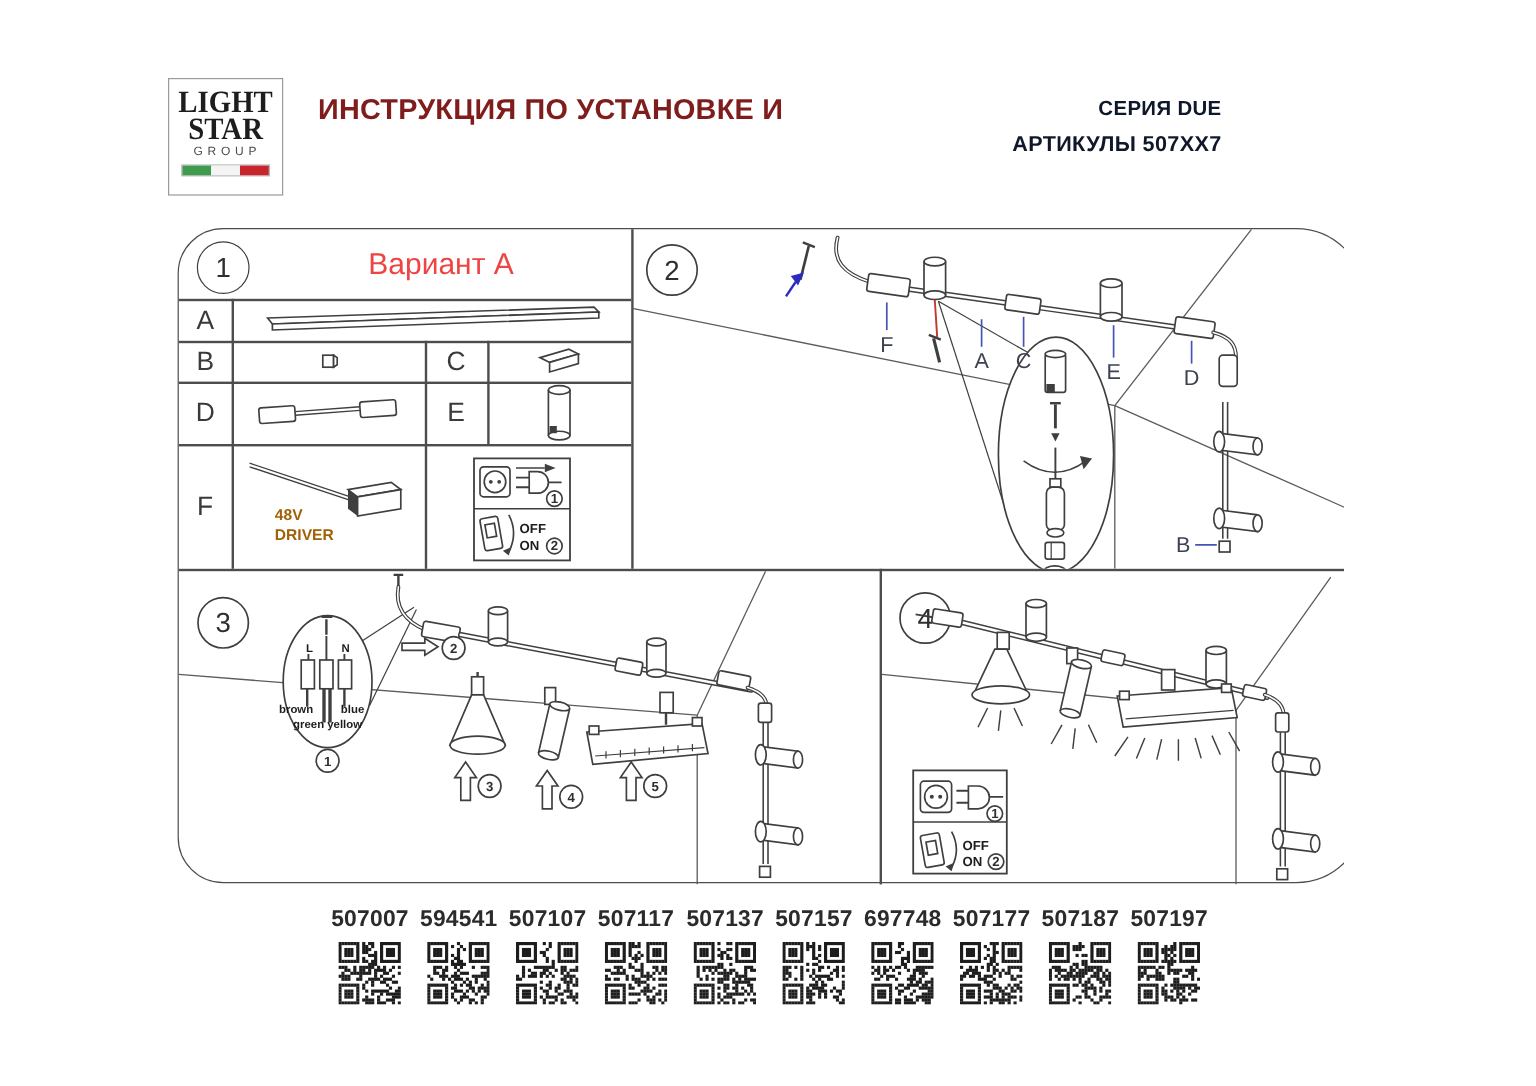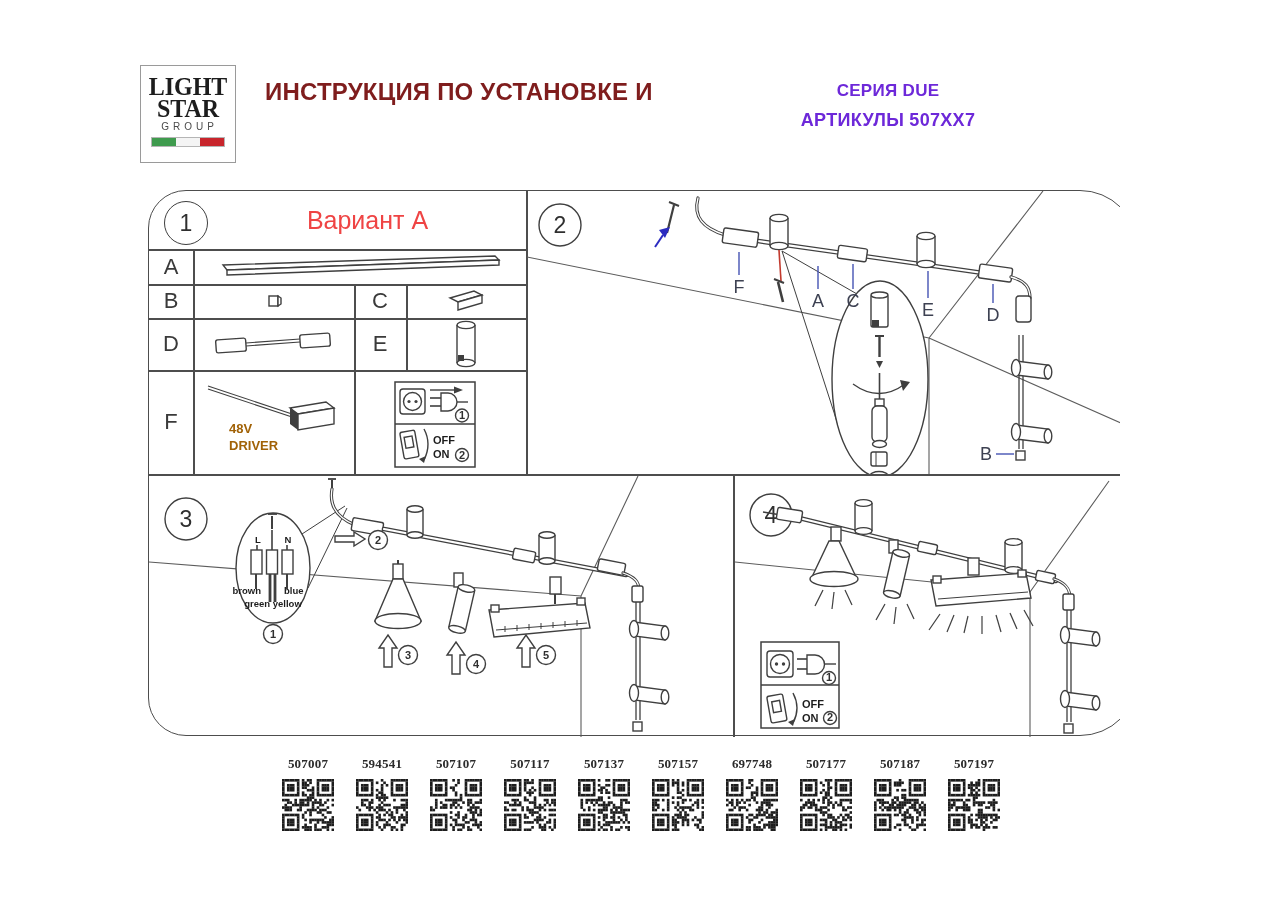--- a/index.html
+++ b/index.html
@@ -10,21 +10,21 @@
         background:#fff;box-sizing:border-box;text-align:center;}
   .logo-light,.logo-star{font-family:"Liberation Serif",serif;font-weight:bold;font-size:24px;
         line-height:22px;letter-spacing:0px;color:#1d1d1d;transform:scaleY(1.08);}
   .logo-light{margin-top:9px;}
   .logo-group{font-size:10px;letter-spacing:4px;color:#4a4a4a;margin-top:2px;margin-left:3px;}
   .logo-flag{display:flex;height:8px;margin:5px 10px 0 10px;border:1px solid #b5b5b5;}
   .logo-flag span{flex:1;}
   .fg{background:#3f9b4e;} .fw{background:#f4f4f4;} .fr{background:#c8252c;}
   .title{position:absolute;left:265px;top:58px;font-size:24px;font-weight:bold;color:#7f1d1d;
          line-height:31px;letter-spacing:.2px;}
-  .series{position:absolute;left:758px;top:63px;width:260px;text-align:center;color:#6d28d9;}
+  .series{position:absolute;left:758px;top:63px;width:260px;text-align:right;color:#0f172a;}
   .series-name{font-size:17px;font-weight:bold;letter-spacing:.3px;}
   .series-articles{font-size:18px;font-weight:bold;margin-top:9px;letter-spacing:.3px;}
   
   .board{position:absolute;left:148px;top:172px;width:990px;height:546px;box-sizing:border-box;
          border:1.5px solid #4d4d4d;border-radius:38px 58px 58px 38px;}
   .dv{position:absolute;background:#4d4d4d;}
   .dv-v1{left:377px;top:0;width:1.5px;height:283px;}
   .dv-h {left:0;top:283px;width:100%;height:1.5px;}
   .dv-v2{left:584px;top:283px;width:1.5px;height:263px;}
   
@@ -49,21 +49,21 @@
   .lead{stroke:#4553b4;stroke-width:1.4;}
   .ltext{font-family:"Liberation Sans",sans-serif;font-size:18px;fill:#3d4152;}
   .ctext{font-family:"Liberation Sans",sans-serif;font-size:23px;fill:#2f2f2f;}
   .stext{font-family:"Liberation Sans",sans-serif;font-size:11px;fill:#2f2f2f;font-weight:bold;}
   .wtext{font-family:"Liberation Sans",sans-serif;font-size:9.5px;fill:#1d1d1d;font-weight:bold;}
   .ontext{font-family:"Liberation Sans",sans-serif;font-size:11px;fill:#1d1d1d;font-weight:bold;}
   .dark{fill:#3f3f3f;}
   
   .qr-row{position:absolute;left:276px;top:738px;display:flex;gap:10px;}
   .qr-item{width:64px;text-align:center;}
-  .qr-label{font-size:13px;font-weight:600;color:#2b2b2b;letter-spacing:.2px;font-family:Liberation Serif, serif;}
+  .qr-label{font-size:19px;font-weight:600;color:#2b2b2b;letter-spacing:.2px;}
   .qr-code{width:52px;height:52px;margin:7px auto 0 auto;fill:#1d1d1d;}
 </style>
 </head>
 <body>
 
 <div class="page">
 
   <div class="logo">
     <div class="logo-light">LIGHT</div>
     <div class="logo-star">STAR</div>

